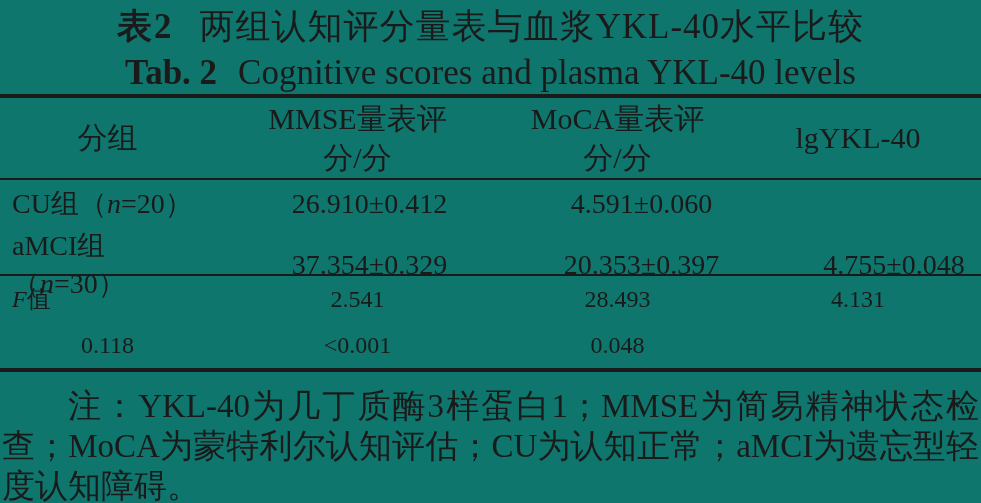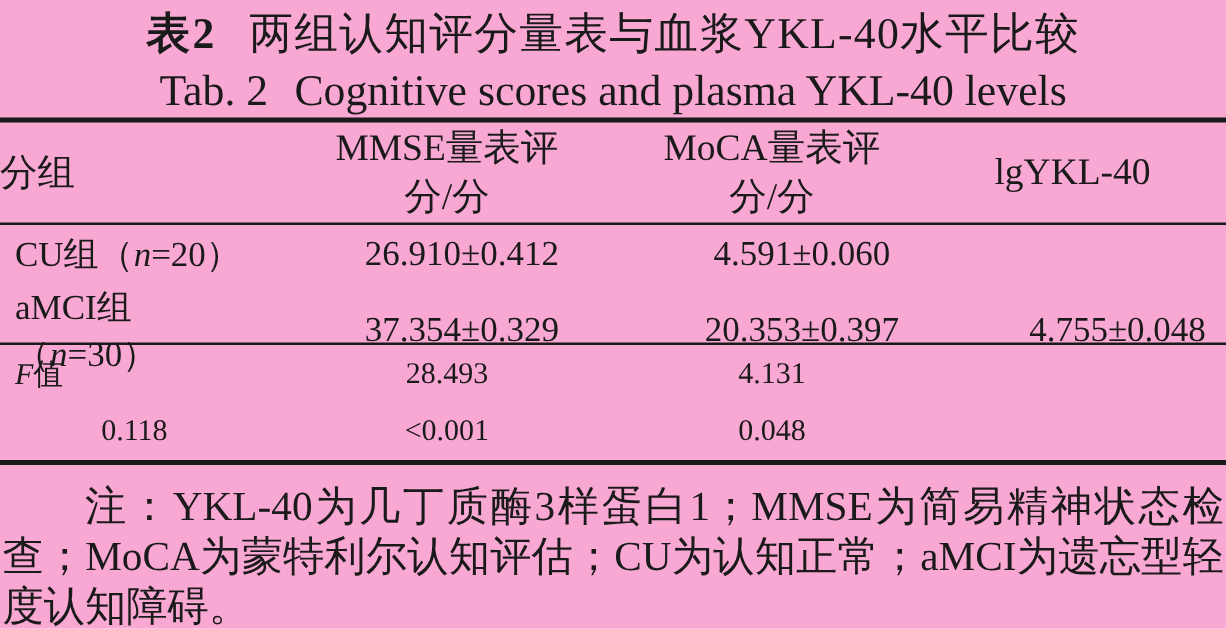--- a/index.html
+++ b/index.html
@@ -1,48 +1,48 @@
 <!DOCTYPE html>
 <html><head>
 <meta charset="utf-8">
 <style>
   html, body { margin: 0; padding: 0; }
   .page {
     width: 981px; height: 503px;
-    background: #f9a8d4;
+    background: #0f766e;
     color: #1a1a1a;
     font-family: "Liberation Serif", "DejaVu Serif", serif;
     position: relative;
     overflow: hidden;
   }
   .title-cn {
     margin-top: 2px; height: 50px; line-height: 50px;
     text-align: center; font-size: 35px;
     letter-spacing: 1px;
   }
   .title-cn .tag { font-weight: bold; margin-right: 26px; letter-spacing: 2px; }
   .title-en {
     height: 42px; line-height: 42px;
     text-align: center; font-size: 35px;
   }
-  .title-en .tag { font-weight: normal; margin-right: 21px; }
+  .title-en .tag { font-weight: bold; margin-right: 21px; }
   .rule { width: 981px; background: #1a1a1a; }
   .rule.thick { height: 4px; }
   .rule.thin  { height: 2px; }
   .trow {
     display: grid;
     grid-template-columns: 215px 285px 235px 246px;
     align-items: center;
   }
   .thead { height: 80px; font-size: 30px; }
   .brow  { height: 47px; font-size: 28px; gap: 12px; }
   .srow  { height: 46px; font-size: 24px; }
   .c { text-align: center; }
   .c .hline { display: block; line-height: 39px; }
-  .c1-head { }
+  .c1-head { text-align: center; }
   .c1-body { text-align: left; padding-left: 12px; }
   .it { font-style: italic; }
   .note {
     margin-top: 14px;
     padding: 0 2px;
     font-size: 33px;
     line-height: 40px;
     text-indent: 2em;
     text-align: justify;
   }
@@ -93,20 +93,21 @@
     <div class="c">20.353±0.397</div>
     <div class="c">4.755±0.048</div>
   </div>
 
   <div class="rule thin"></div>
 
   <div class="trow srow">
     <div class="c1-body">
       <span class="it">F</span><span>值</span>
     </div>
+    <div class="c">2.541</div>
     <div class="c">28.493</div>
     <div class="c">4.131</div>
   </div>
 
   <div class="trow srow">
     <div class="c">0.118</div>
     <div class="c">&lt;0.001</div>
     <div class="c">0.048</div>
   </div>
 

